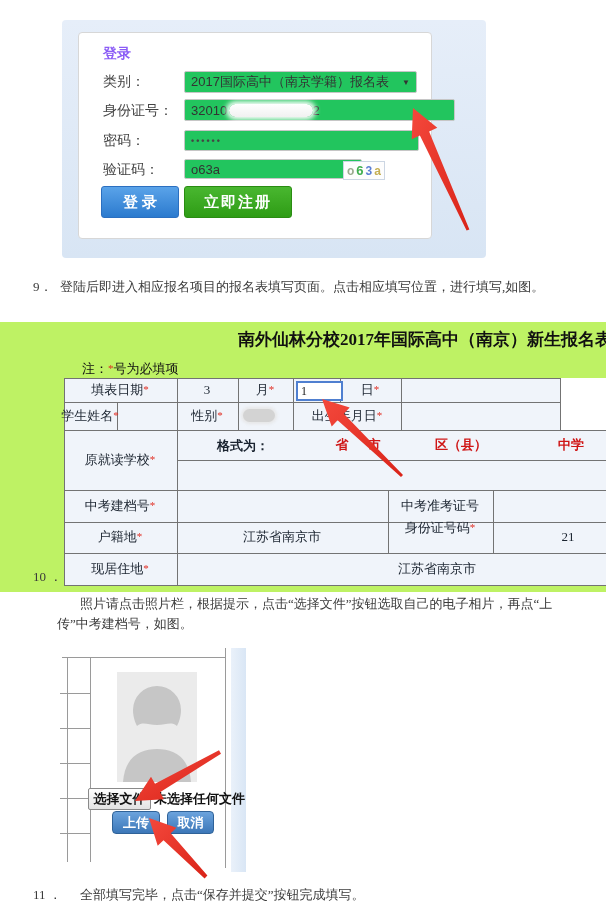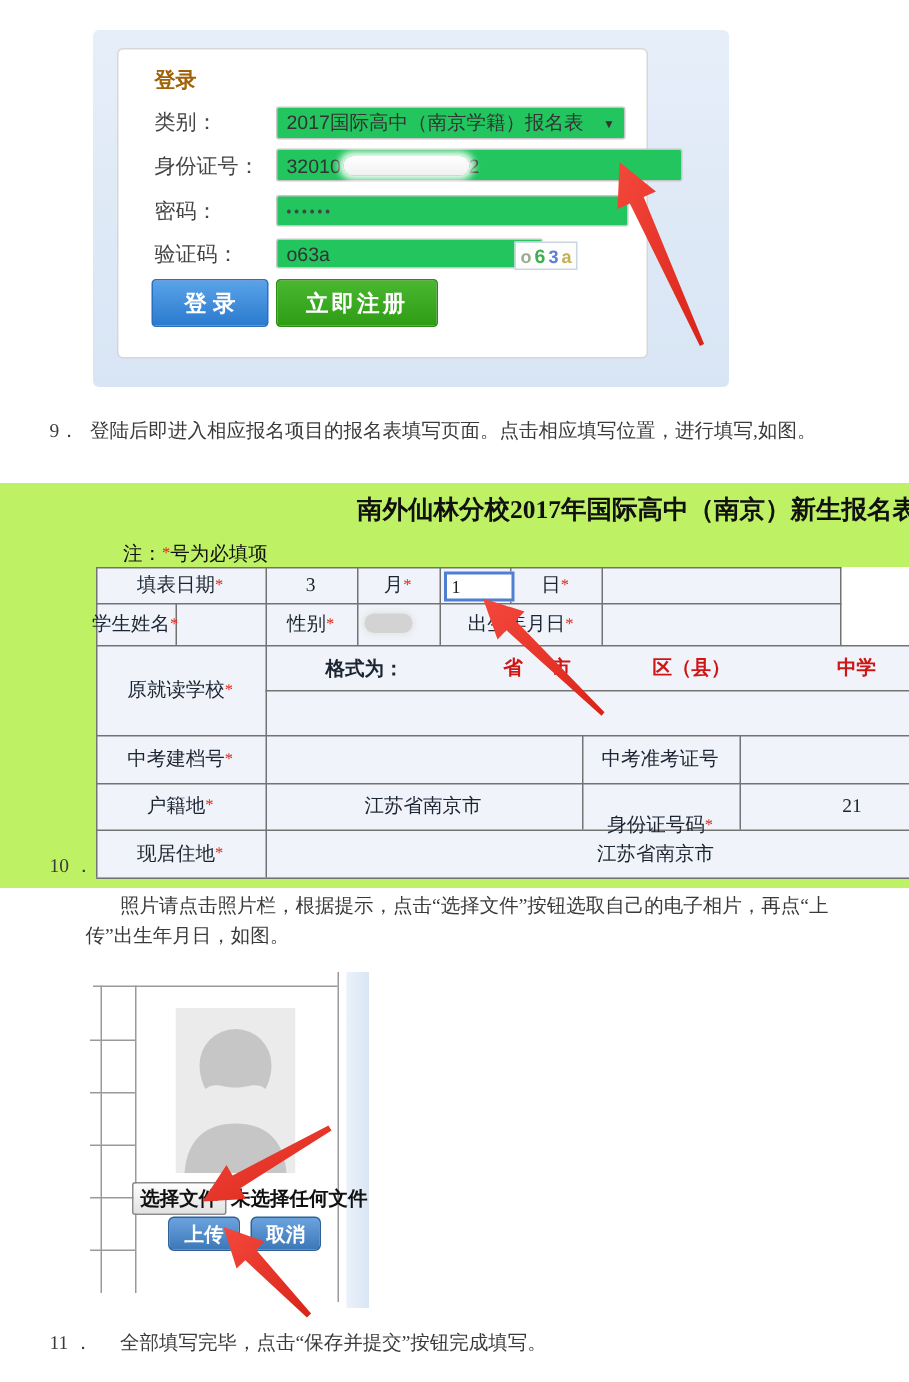--- a/index.html
+++ b/index.html
@@ -4,21 +4,21 @@
 <style>
   html,body{margin:0;padding:0}
   body{width:606px;height:921px;position:relative;background:#fff;overflow:hidden;
        font-family:"Liberation Sans","DejaVu Sans",sans-serif}
   .abs{position:absolute}
   .serif{font-family:"Liberation Serif","DejaVu Serif",serif}
 
   
   .login-shot{left:62px;top:20px;width:424px;height:238px;background:linear-gradient(#e6eef9,#d8e5f4);border-radius:4px}
   .login-panel{position:absolute;left:16px;top:12px;width:352px;height:205px;background:#fff;border:1px solid #d7d7d7;border-radius:4px}
-  .login-header{position:absolute;left:24px;top:12px;color:#a16207;font-weight:bold;font-size:14px}
+  .login-header{position:absolute;left:24px;top:12px;color:#8b5cf6;font-weight:bold;font-size:14px}
   .lbl{position:absolute;left:24px;font-size:14px;color:#444;white-space:nowrap}
   .fld{position:absolute;left:105px;background:#22c55e;border:1px solid #c6c6c6;border-radius:2px;font-size:13px;color:#333;
        display:flex;align-items:center;padding:0 6px;box-sizing:border-box;white-space:nowrap}
   .select-arrow{margin-left:auto;font-size:8px;color:#333}
   .smudge{display:inline-block;width:84px;height:13px;margin:0 -8px 0 2px;border-radius:7px;
           background:linear-gradient(#ffffff,#f1f1f1);box-shadow:0 0 5px 3px rgba(255,255,255,.95);position:relative;z-index:2}
   .pwd{font-size:9px;letter-spacing:2px;font-weight:bold;color:#444}
   .captcha-img{position:absolute;left:264px;top:128px;width:40px;height:17px;background:#fdfdfd;border:1px solid #ccd6e3;
                display:flex;align-items:center;justify-content:center;gap:2px;font-size:12px;font-weight:bold}
   .cap0{color:#9aab8e}.cap1{color:#3fae4e;font-size:13px}.cap2{color:#5b7fd4}.cap3{color:#c4ae52}
@@ -155,30 +155,30 @@
   <div class="cell redtxt" style="left:342px;top:123px">省</div>
   <div class="cell redtxt" style="left:374px;top:123px">市</div>
   <div class="cell redtxt" style="left:461px;top:123px">区（县）</div>
   <div class="cell redtxt" style="left:571px;top:123px">中学</div>
 
   <div class="cell" style="left:120px;top:184px"><span>中考建档号</span><span class="req">*</span></div>
   <div class="cell" style="left:440px;top:184px">中考准考证号</div>
 
   <div class="cell" style="left:120px;top:215px"><span>户籍地</span><span class="req">*</span></div>
   <div class="cell" style="left:282px;top:215px">江苏省南京市</div>
-  <div class="cell" style="left:440px;top:228px"><span>身份证号码</span><span class="req">*</span></div>
+  <div class="cell" style="left:440px;top:206px"><span>身份证号码</span><span class="req">*</span></div>
   <div class="cell" style="left:568px;top:215px">21</div>
 
   <div class="cell" style="left:120px;top:247px"><span>现居住地</span><span class="req">*</span></div>
   <div class="cell" style="left:437px;top:247px">江苏省南京市</div>
 </div>
 
 <div class="step serif" style="left:33px;top:568px">10 ．</div>
 <div class="step serif" style="left:80px;top:595px">照片请点击照片栏，根据提示，点击“选择文件”按钮选取自己的电子相片，再点“上</div>
-<div class="step serif" style="left:57px;top:615px">传”出生年月日，如图。</div>
+<div class="step serif" style="left:57px;top:615px">传”中考建档号，如图。</div>
 
 <div class="abs upload-shot">
 
   <div class="vl" style="left:7px;top:9px;height:205px;background:#9a9a9a"></div>
   <div class="vl" style="left:30px;top:9px;height:205px;background:#9a9a9a"></div>
   <div class="vl" style="left:165px;top:0;height:220px;background:#9a9a9a"></div>
   <div class="hl" style="left:2px;top:9px;width:163px;background:#9a9a9a"></div>
   <div class="hl" style="left:0;top:45px;width:30px;background:#9a9a9a"></div>
   <div class="hl" style="left:0;top:80px;width:30px;background:#9a9a9a"></div>
   <div class="hl" style="left:0;top:115px;width:30px;background:#9a9a9a"></div>

